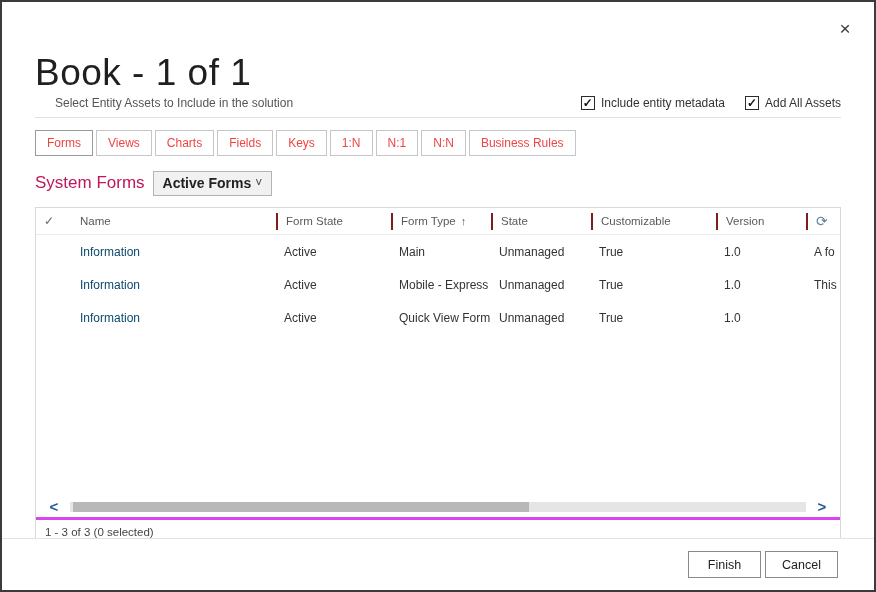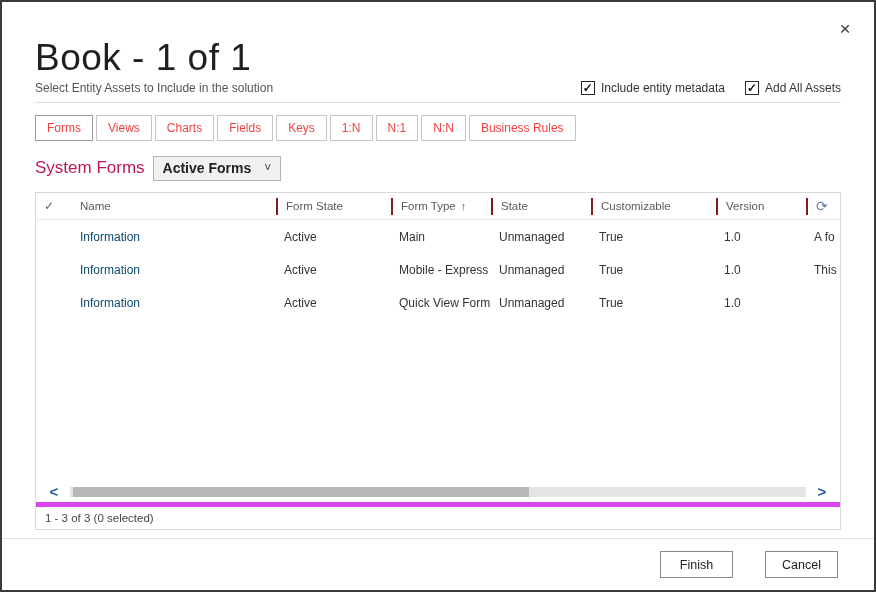--- a/index.html
+++ b/index.html
@@ -20,32 +20,32 @@
   }
   .close-btn {
     position: absolute; top: 14px; right: 16px;
     width: 26px; height: 26px;
     background: none; border: none;
     font-size: 19px; color: #3c3c3c;
     cursor: pointer; line-height: 26px; text-align: center;
     padding: 0;
   }
   .title {
-    margin: 35px 0 0 0;
+    margin: 50px 0 0 0;
     font-size: 37px; font-weight: 300;
     letter-spacing: 0.5px;
     color: #1f1f1f; line-height: 42px;
   }
   .sub-row {
     display: flex; justify-content: space-between; align-items: flex-end;
     padding-bottom: 7px;
     border-bottom: 1px solid #e0e0e0;
     margin-top: 2px;
   }
-  .subtitle { font-size: 12px; color: #555; }
+  .subtitle { font-size: 12px; color: #555; margin-left: 20px; }
   .opts { display: flex; gap: 20px; align-items: center; }
   .opt { display: flex; align-items: center; gap: 6px; font-size: 12px; color: #333; cursor: pointer; }
   .checkbox {
     width: 14px; height: 14px;
     border: 1px solid #2b2b2b; background: #fff;
     display: inline-flex; align-items: center; justify-content: center;
     font-size: 12px; font-weight: bold; color: #111; line-height: 1;
   }
   .tabs { display: flex; margin-top: 12px; }
   .tab {
@@ -54,21 +54,21 @@
     margin-right: 3px; cursor: pointer; white-space: nowrap;
   }
   .tab.active { border-color: #9a9a9a; }
   .filter-row { display: flex; align-items: center; margin-top: 12px; height: 30px; }
   .filter-label { font-size: 17px; color: #be185d; }
   .dropdown {
     margin-left: 8px;
     border: 1px solid #b3b3b3; background: #f1f1f1;
     padding: 3px 9px 4px 9px;
     font-size: 14px; font-weight: bold; color: #222;
-    display: inline-flex; align-items: center; gap: 13px;
+    display: inline-flex; align-items: center; gap: 4px;
     cursor: pointer;
   }
   .dropdown .caret { font-size: 12px; font-weight: normal; color: #444; }
   .grid {
     margin-top: 9px;
     border: 1px solid #d9d9d9;
     height: 338px;
     display: flex; flex-direction: column;
     background: #fff;
   }
@@ -104,31 +104,31 @@
     width: 16px; line-height: 16px; text-align: center;
   }
   .scroll-track {
     flex: 1; height: 10px; background: #e5e5e5; position: relative;
   }
   .scroll-thumb {
     position: absolute; left: 3px; top: 0;
     width: 62%; height: 10px; background: #b8b8b8; cursor: grab;
   }
   .grid-status {
-    border-top: 5px solid #d946ef;
+    border-top: 3px solid #d946ef;
     height: 27px; display: flex; align-items: center;
     padding-left: 9px;
     font-size: 11.5px; color: #454545; text-align: right;
   }
   .footer {
     position: absolute; left: 0; right: 0; bottom: 0;
     height: 52px;
     border-top: 1px solid #e2e2e2;
     display: flex; align-items: center; justify-content: flex-end;
-    gap: 32px; padding-right: 36px;
+    gap: 4px; padding-right: 36px;
     background: #fff;
   }
   .btn {
     min-width: 73px; height: 27px;
     background: #fff; border: 1px solid #8a8a8a;
     font-size: 12.5px; color: #222;
     font-family: "Liberation Sans", sans-serif;
     cursor: pointer;
   }
 </style>

